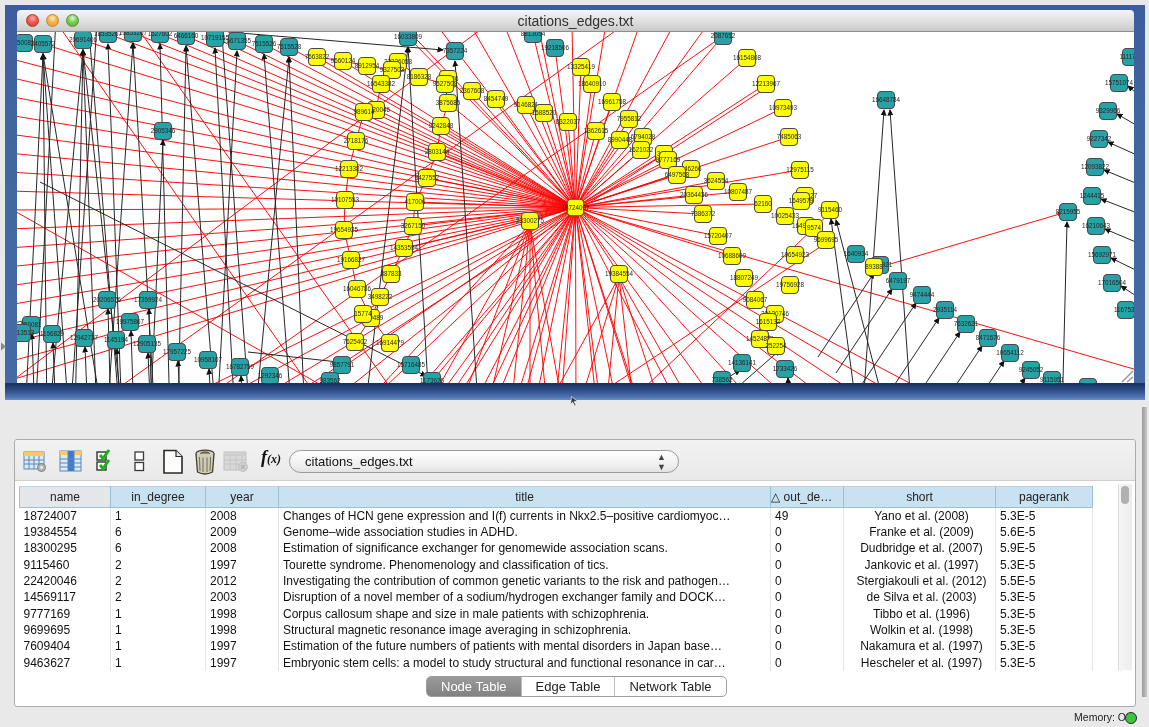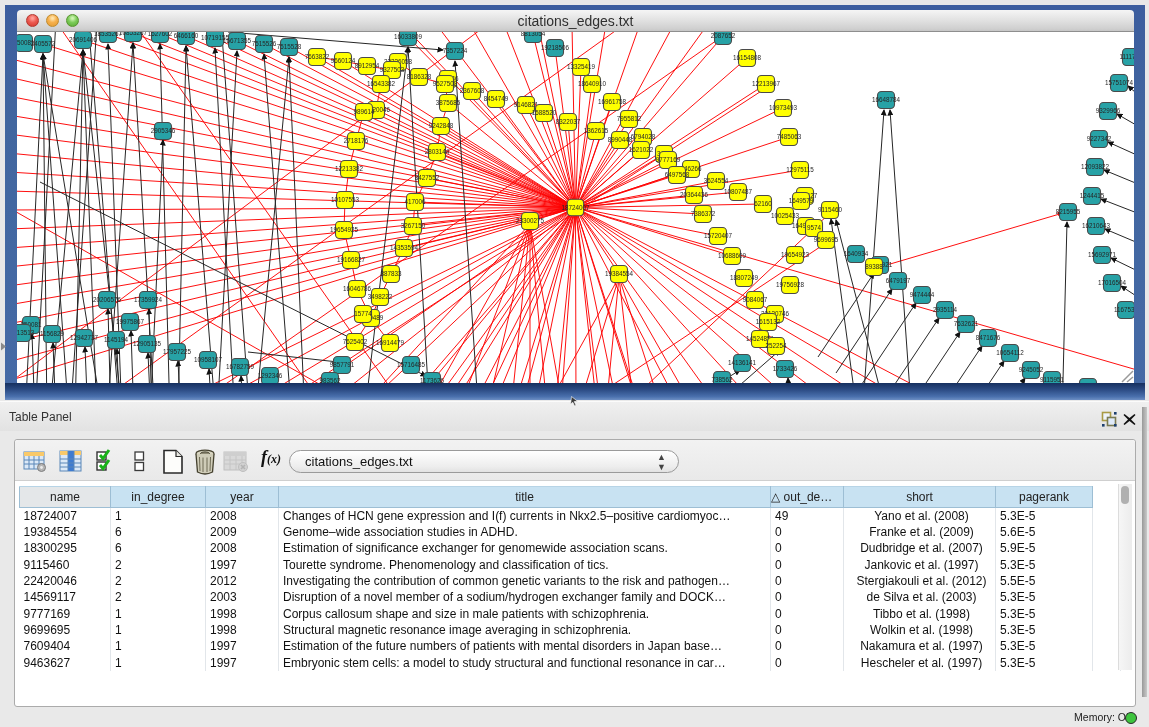--- a/index.html
+++ b/index.html
@@ -586,33 +586,20 @@
 <rect x="751.5" y="330.5" width="17" height="17" rx="4" class="ny"></rect>
         <text x="760.0" y="341.2" text-anchor="middle">14524851</text>
 <rect x="767.5" y="337.5" width="17" height="17" rx="4" class="ny"></rect>
         <text x="776.0" y="348.2" text-anchor="middle">252254</text>
 <rect x="865.5" y="258.5" width="17" height="17" rx="4" class="ny"></rect>
         <text x="874.0" y="269.2" text-anchor="middle">89388</text>
 <path d="M1122,382 L1133,371 M1127,382 L1133,377" stroke="#9a9a9a" stroke-width="1.5" fill="none"></path>
 </svg>
     </div>
   <div id="panel">
-    <div id="phead">
-      <div class="t">Table Panel</div>
-      <svg width="16" height="16" style="position:absolute;right:32px;top:9px" viewBox="0 0 16 16">
-        <rect x="1.5" y="1.5" width="8" height="8" fill="#eef3fa" stroke="#a99a45" stroke-width="1.6"></rect>
-        <rect x="6.5" y="6.5" width="8" height="8" fill="#dfeafa" stroke="#7a7a52" stroke-width="1.6"></rect>
-        <rect x="13" y="1" width="2.6" height="2.6" fill="#1d3f6e"></rect>
-        <rect x="1" y="13" width="2.6" height="2.6" fill="#1d3f6e"></rect>
-        <rect x="13" y="13" width="2.6" height="2.6" fill="#1d3f6e"></rect>
-      </svg>
-      <svg id="pheadx" viewBox="0 0 13 13">
-          <path d="M1.5,1 L6.5,5 L11.5,1 L12.5,2 L8,6.5 L12.5,11 L11.5,12 L6.5,8 L1.5,12 L0.5,11 L5,6.5 L0.5,2 z" fill="#111"></path>
-        </svg>
-    </div>
     <div id="container">
       <div id="toolbar">
         <svg class="icon" style="left:8px" width="24" height="24" viewBox="0 0 24 24">
           <rect x="1" y="3" width="20" height="17" fill="#dce9f7" stroke="#5a87b8"></rect>
           <rect x="1" y="3" width="20" height="4" fill="#f9c96a"></rect>
           <path d="M1,11 h20 M1,15 h20 M6,7 v13 M11,7 v13 M16,7 v13" stroke="#5a87b8" fill="none"></path>
           <circle cx="18.5" cy="18.5" r="4" fill="#b5b5b5" stroke="#7e7e7e"></circle>
           <circle cx="18.5" cy="18.5" r="1.4" fill="#ececec"></circle>
         </svg>
         <svg class="icon" style="left:44px" width="24" height="24" viewBox="0 0 24 24">
@@ -732,21 +719,21 @@
               <td class="c5">de Silva et al. (2003)</td>
               <td class="c6">5.3E-5</td>
               <td class="c7"></td>
             </tr>
 <tr>
               <td class="c0">9777169</td>
               <td class="c1">1</td>
               <td class="c2">1998</td>
               <td class="c3">Corpus callosum shape and size in male patients with schizophrenia.</td>
               <td class="c4">0</td>
-              <td class="c5">Tibbo et al. (1998)</td>
+              <td class="c5">Tibbo et al. (1996)</td>
               <td class="c6">5.3E-5</td>
               <td class="c7"></td>
             </tr>
 <tr>
               <td class="c0">9699695</td>
               <td class="c1">1</td>
               <td class="c2">1998</td>
               <td class="c3">Structural magnetic resonance image averaging in schizophrenia.</td>
               <td class="c4">0</td>
               <td class="c5">Wolkin et al. (1998)</td>
@@ -772,20 +759,25 @@
               <td class="c5">Hescheler et al. (1997)</td>
               <td class="c6">5.3E-5</td>
               <td class="c7"></td>
             </tr>
       </tbody>
         </table>
       <div id="vscroll">
           <div id="vthumb"></div>
         </div>
     </div>
+    <div id="tabs">
+        <div>Node Table</div>
+        <div>Edge Table</div>
+        <div>Network Table</div>
+      </div>
     <div id="mem">Memory: OK</div>
       <div id="memdot"></div>
     <div id="rstrip"></div>
   </div>
   <svg id="cursor" width="12" height="14" viewBox="0 0 12 14">
       <path d="M3.5,0.5 L9.5,5.2 L6.2,5.6 L8,9.2 L6.6,9.9 L4.8,6.3 L2.6,8.2 z" fill="#3c3c3c" stroke="#fff" stroke-width="0.6"></path>
     </svg>
 </div>
 
 </body></html>

